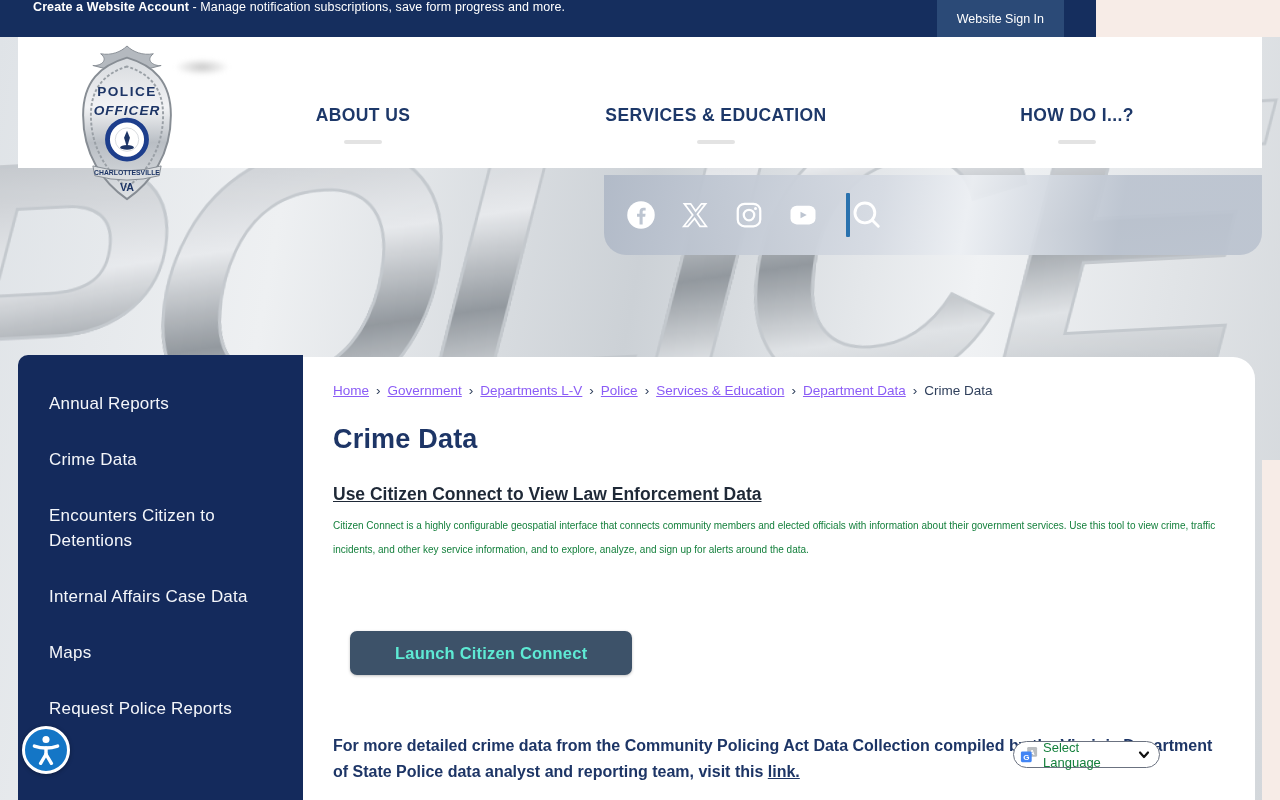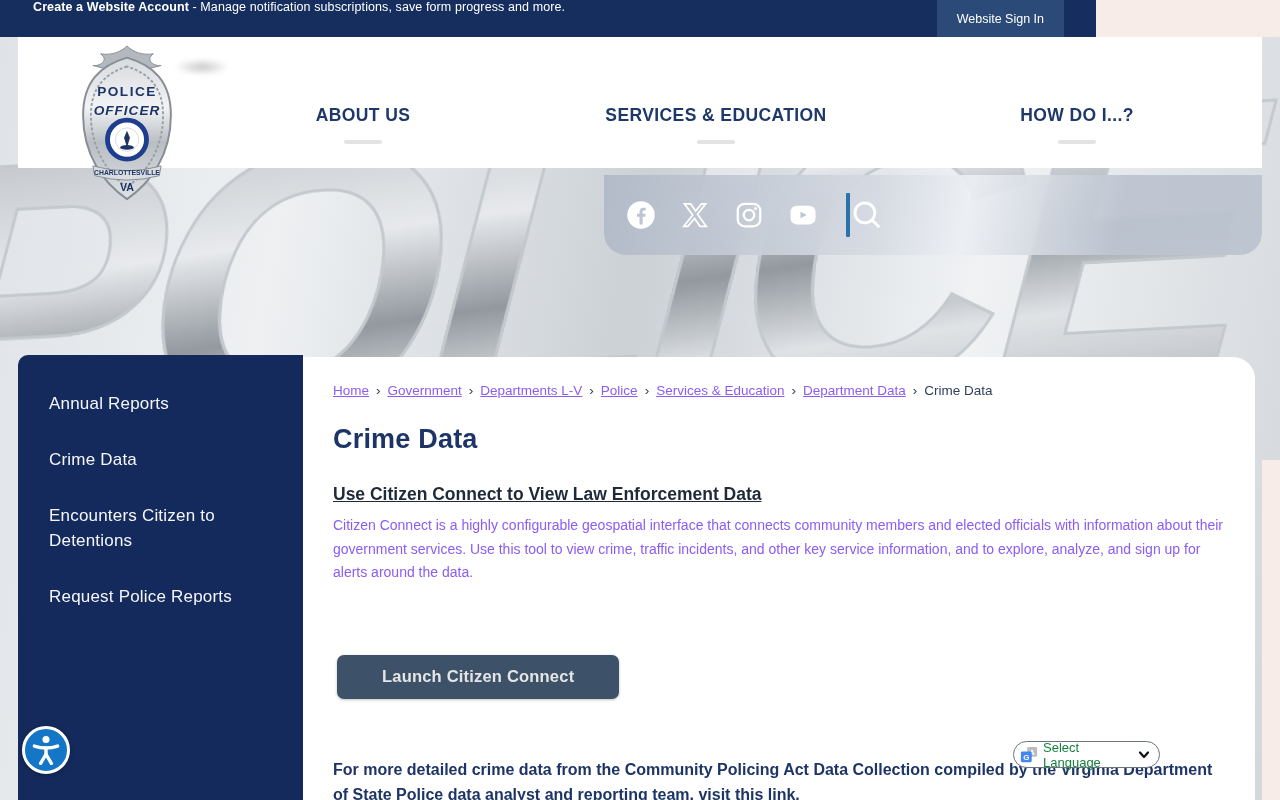--- a/index.html
+++ b/index.html
@@ -56,22 +56,22 @@
           max-width:225px; cursor:pointer; letter-spacing:.2px; }
 
   
   .content-card { position:absolute; left:303px; top:357px; width:952px; height:443px; background:#fff;
           border-top-right-radius:22px; z-index:2; padding:26px 30px 0 30px; }
   .breadcrumb { font-size:13.5px; color:#30405c; }
   .breadcrumb a { color:#8b5cf6; text-decoration:underline; cursor:pointer; }
   .breadcrumb .sep { padding:0 7px; color:#30405c; }
   .page-title { margin-top:26px; font-size:27px; font-weight:bold; color:#1d3566; letter-spacing:.2px; }
   .section-heading { margin-top:29px; font-size:17.5px; font-weight:bold; color:#1f2937;text-decoration:underline; }
-  .body-paragraph { margin-top:9px; font-size:14px; line-height:23.5px; color:#8b5cf6; max-width:892px; }
-  .launch-btn { margin-top:70px; margin-left:4px; height:44px; padding:0 45px; background:#3d5269; color:#e5e5e5;
+  .body-paragraph { margin-top:9px; font-size:10px; line-height:23.5px; color:#15803d; max-width:892px; }
+  .launch-btn { margin-top:70px; margin-left:17px; height:44px; padding:0 45px; background:#3d5269; color:#5eead4;
           font-size:16.5px; font-weight:bold; font-family:"Liberation Sans", sans-serif; border:none;
           border-radius:7px; cursor:pointer; box-shadow:0 1px 3px rgba(0,0,0,.25); letter-spacing:.2px; }
   .note-text { margin-top:58px; font-size:16px; font-weight:bold; color:#1d3566; line-height:25.5px; max-width:880px; }
   .note-text a { color:#1d3566; text-decoration:underline; cursor:pointer; }
 
   
   .translate-widget { position:absolute; left:1013px; top:741px; width:147px; height:27px; background:#fff;
           border:1.5px solid #6b7280; border-radius:14px; z-index:6; display:flex; align-items:center;
           cursor:pointer; padding:0 9px 0 6px; }
   .translate-label { font-size:13px; color:#15803d; margin-left:5px; flex:1; }
@@ -164,20 +164,22 @@
       <circle cx="10.5" cy="10.5" r="7" fill="none" stroke="#fff" stroke-width="2"></circle>
       <line x1="15.6" y1="15.6" x2="20" y2="20" stroke="#fff" stroke-width="2" stroke-linecap="round"></line>
     </svg>
   </button>
 </div>
 
 <ul class="sidebar">
   <li>Annual Reports</li>
   <li>Crime Data</li>
   <li>Encounters Citizen to Detentions</li>
+  <li>Internal Affairs Case Data</li>
+  <li>Maps</li>
   <li>Request Police Reports</li>
 </ul>
 
 <div class="content-card">
   <div class="breadcrumb">
     <a>Home</a><span class="sep">›</span><a>Government</a><span class="sep">›</span><a>Departments L-V</a><span class="sep">›</span><a>Police</a><span class="sep">›</span><a>Services &amp; Education</a><span class="sep">›</span><a>Department Data</a><span class="sep">›</span><span>Crime Data</span>
   </div>
   <h1 class="page-title">Crime Data</h1>
   <h2 class="section-heading">Use Citizen Connect to View Law Enforcement Data</h2>
   <p class="body-paragraph">Citizen Connect is a highly configurable geospatial interface that connects community members and elected officials with information about their government services. Use this tool to view crime, traffic incidents, and other key service information, and to explore, analyze, and sign up for alerts around the data.</p>

